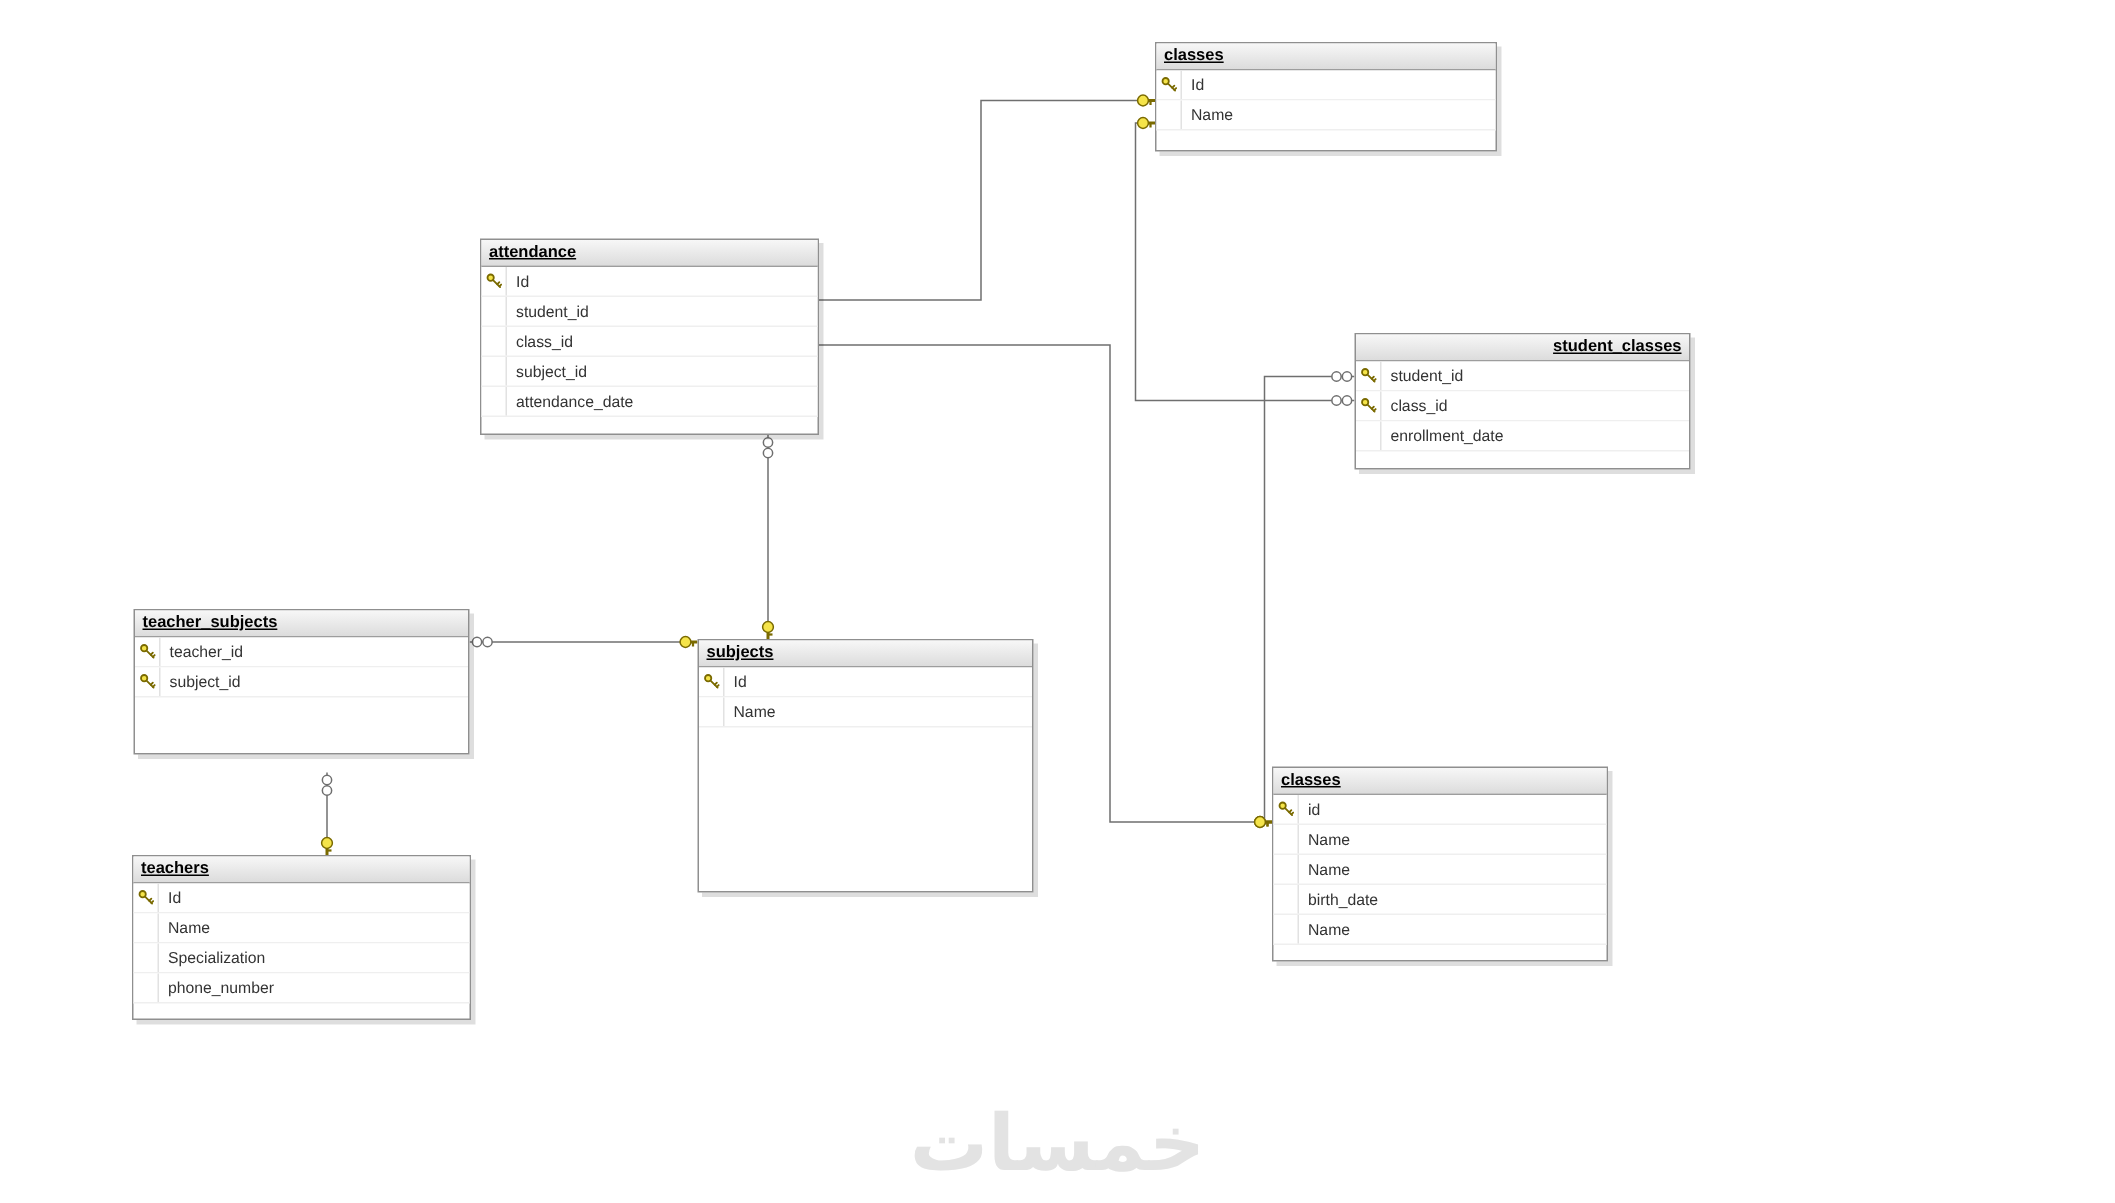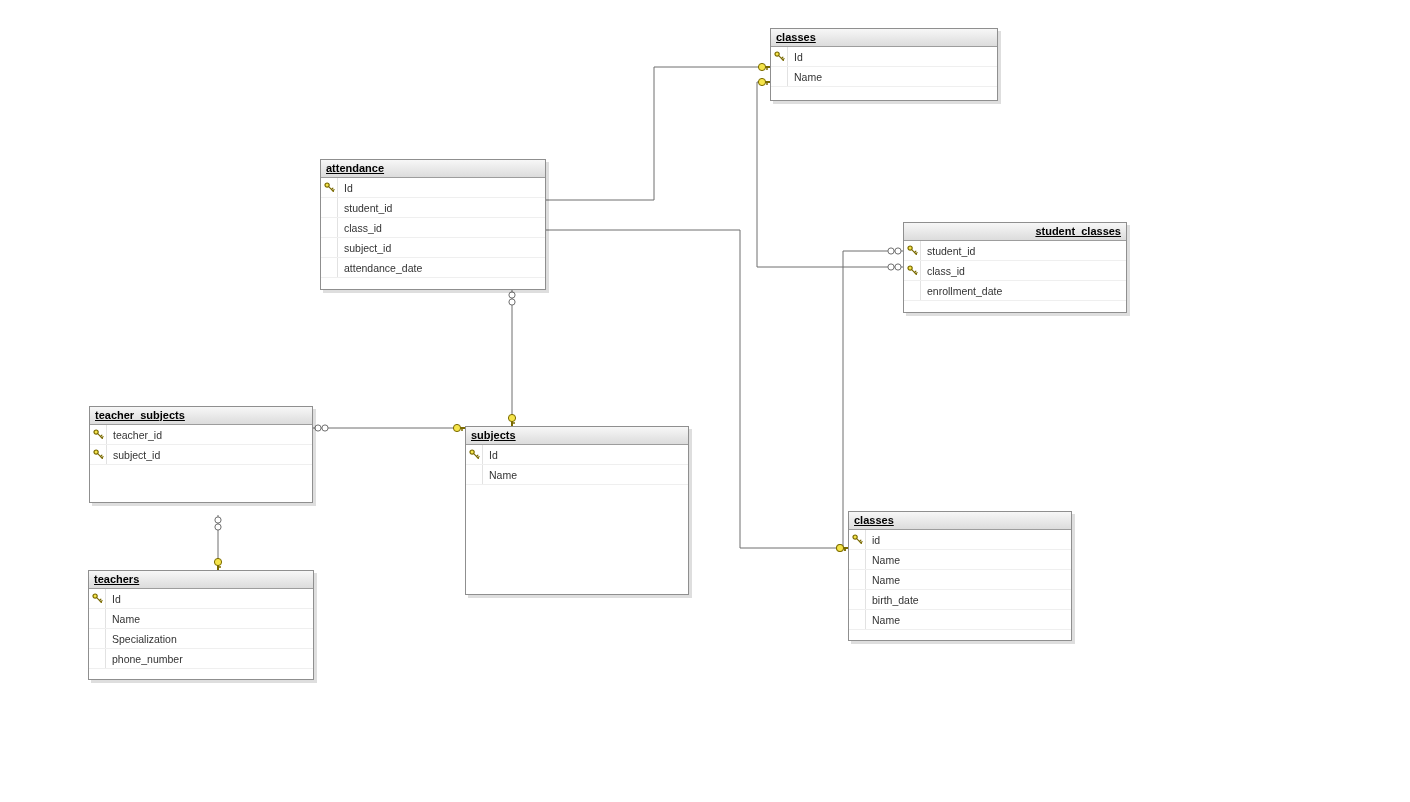--- a/index.html
+++ b/index.html
@@ -68,20 +68,21 @@
     direction:rtl;
     user-select:none;
     z-index:0;
     letter-spacing:2px;
   }
 </style>
 </head>
 <body>
 
 <div id="canvas">
+  <div id="watermark">خمسات</div>
   <svg id="relations-layer" width="1410" height="802">
       <polyline points="517,200 654,200 654,67 770,67" fill="none" stroke="#6f6f6f" stroke-width="1"></polyline>
       <circle cx="522" cy="200" r="3.1" fill="#ffffff" stroke="#6f6f6f" stroke-width="1"></circle>
       <circle cx="529" cy="200" r="3.1" fill="#ffffff" stroke="#6f6f6f" stroke-width="1"></circle>
       <g>
         <line x1="762" y1="67" x2="770" y2="67" stroke="#7a6a00" stroke-width="2"></line>
         <line x1="767" y1="67" x2="767" y2="70" stroke="#7a6a00" stroke-width="1.5"></line>
         <circle cx="762" cy="67" r="3.6" fill="#f5e44a" stroke="#7a6a00" stroke-width="1"></circle>
       </g>
       <polyline points="517,230 740,230 740,548 848,548" fill="none" stroke="#6f6f6f" stroke-width="1"></polyline>

